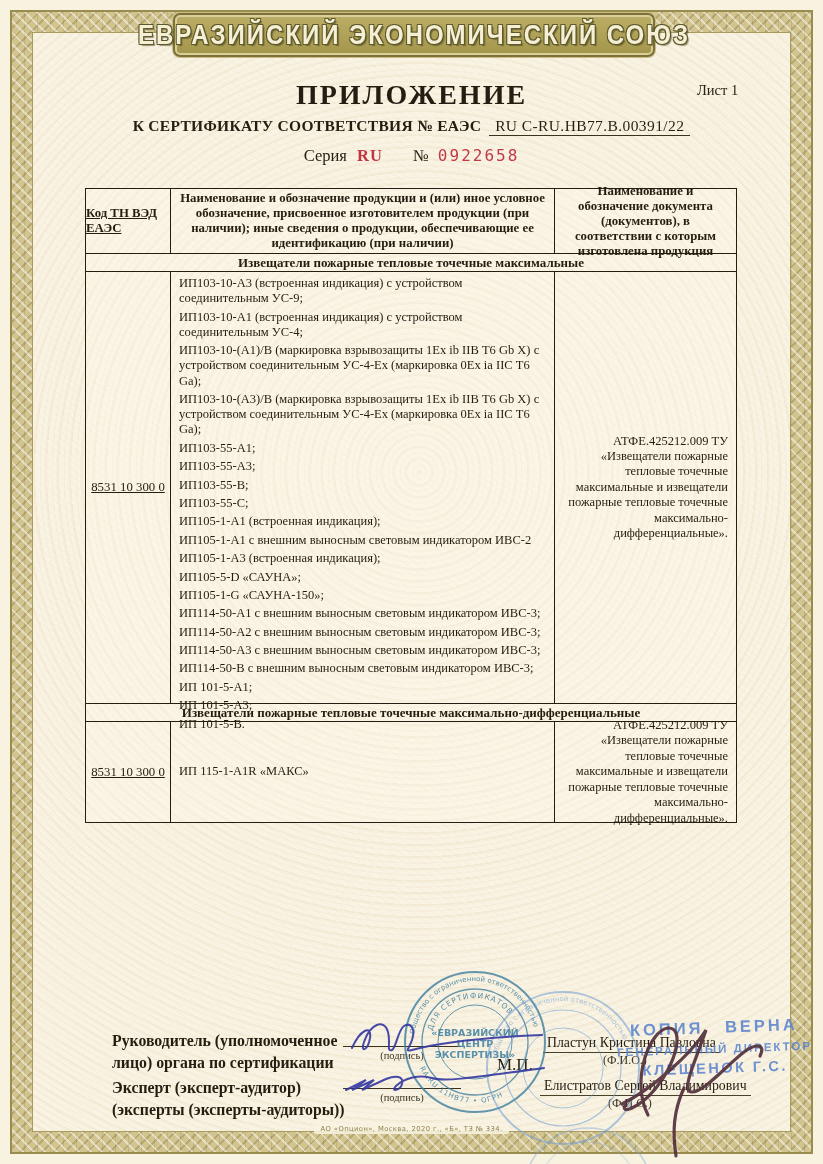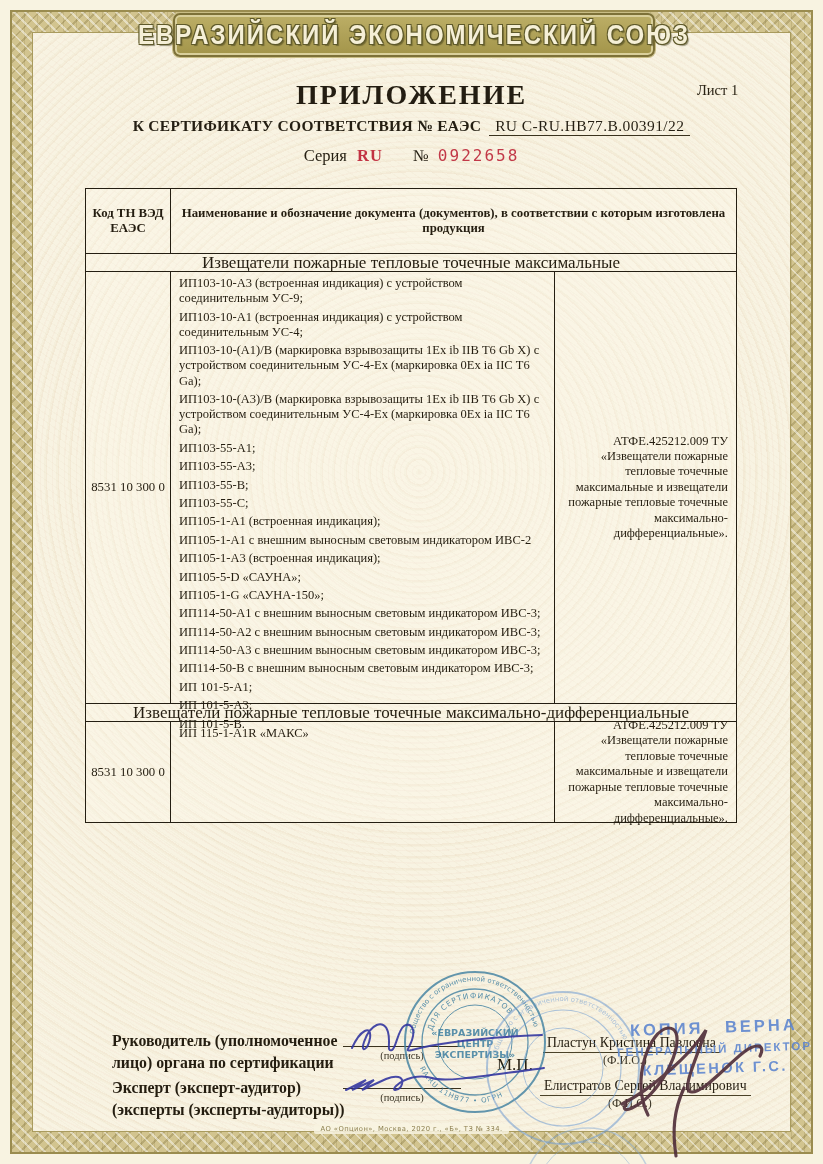--- a/index.html
+++ b/index.html
@@ -60,34 +60,34 @@
   .number-value { color:#c23948; font-family:"DejaVu Sans Mono", monospace; font-size:16px; letter-spacing:2px; margin-left:5px; }
 
   
   .tbl {
     position:absolute; left:85px; top:188px; width:652px;
     border:1.8px solid #241e12; background:rgba(255,252,240,.25);
     color:#241d10;
   }
   .tr { display:flex; border-top:1.6px solid #241e12; }
   .tr:first-child { border-top:none; }
-  .c1 { width:84px; flex:none; display:flex; align-items:center; justify-content:center; text-align:center; }
+  .c1 { width:84px; flex:none; display:flex; align-items:center; justify-content:center; text-align:left;text-decoration:underline; }
   .c2 { width:384px; flex:none; border-left:1.6px solid #241e12; }
   .c3 { flex:1; border-left:1.6px solid #241e12;text-align:right; }
   .tr-head { height:64px; font-weight:bold; font-size:12.8px; line-height:15px; }
   .tr-head .c2, .tr-head .c3 { display:flex; align-items:center; justify-content:center; text-align:center; padding:2px 6px; }
-  .tr-section { height:18px; font-weight:normal; font-size:17px; line-height:17px; }
+  .tr-section { height:18px; font-weight:bold; font-size:13px; line-height:17px; }
   .tr-section .cfull { width:100%; text-align:center; }
   .tr-body1 { height:432px; }
   .tr-body2 { height:101px; }
   .code-cell { font-size:12.8px; }
   .products { padding:4px 6px 2px 8px; font-size:12.5px; line-height:15.2px; }
   .product-line { margin-bottom:3.2px; }
   .doc-cell { display:flex; flex-direction:column; justify-content:center; padding:4px 8px; font-size:12.5px; line-height:15.4px; }
-  .tr-body2 .products { display:flex; align-items:flex-start; }
+  .tr-body2 .products { display:flex; align-items:center; }
 
   
   .sign-label { position:absolute; left:112px; width:250px; font-weight:bold; font-size:15.8px; line-height:22px; color:#241d10; }
   .lbl-head { top:1030px; }
   .lbl-expert { top:1077px; }
   .sig-line { position:absolute; width:118px; border-bottom:1.2px solid #3a321d; }
   .sig-line-1 { left:343px; top:1046px; }
   .sig-line-2 { left:343px; top:1088px; }
   .sig-caption { position:absolute; width:118px; text-align:center; font-size:10.5px; color:#3a3425; }
   .cap-1 { left:343px; top:1050px; }
@@ -141,20 +141,21 @@
   <div class="series-line">
     <span>Серия</span>
     <span class="series-value">RU</span>
     <span>№</span>
     <span class="number-value">0922658</span>
   </div>
 
   <div class="tbl">
     <div class="tr tr-head">
       <div class="c1">Код ТН ВЭД ЕАЭС</div>
+      <div class="c2">Наименование и обозначение продукции и (или) иное условное обозначение, присвоенное изготовителем продукции (при наличии); иные сведения о продукции, обеспечивающие ее идентификацию (при наличии)</div>
       <div class="c3">Наименование и обозначение документа (документов), в соответствии с которым изготовлена продукция</div>
     </div>
     <div class="tr tr-section">
       <div class="cfull">Извещатели пожарные тепловые точечные максимальные</div>
     </div>
     <div class="tr tr-body1">
       <div class="c1 code-cell">8531 10 300 0</div>
       <div class="c2 products">
         <div class="product-line">ИП103-10-А3 (встроенная индикация)  с устройством соединительным УС-9;</div>
         <div class="product-line">ИП103-10-А1 (встроенная индикация)  с устройством соединительным УС-4;</div>

